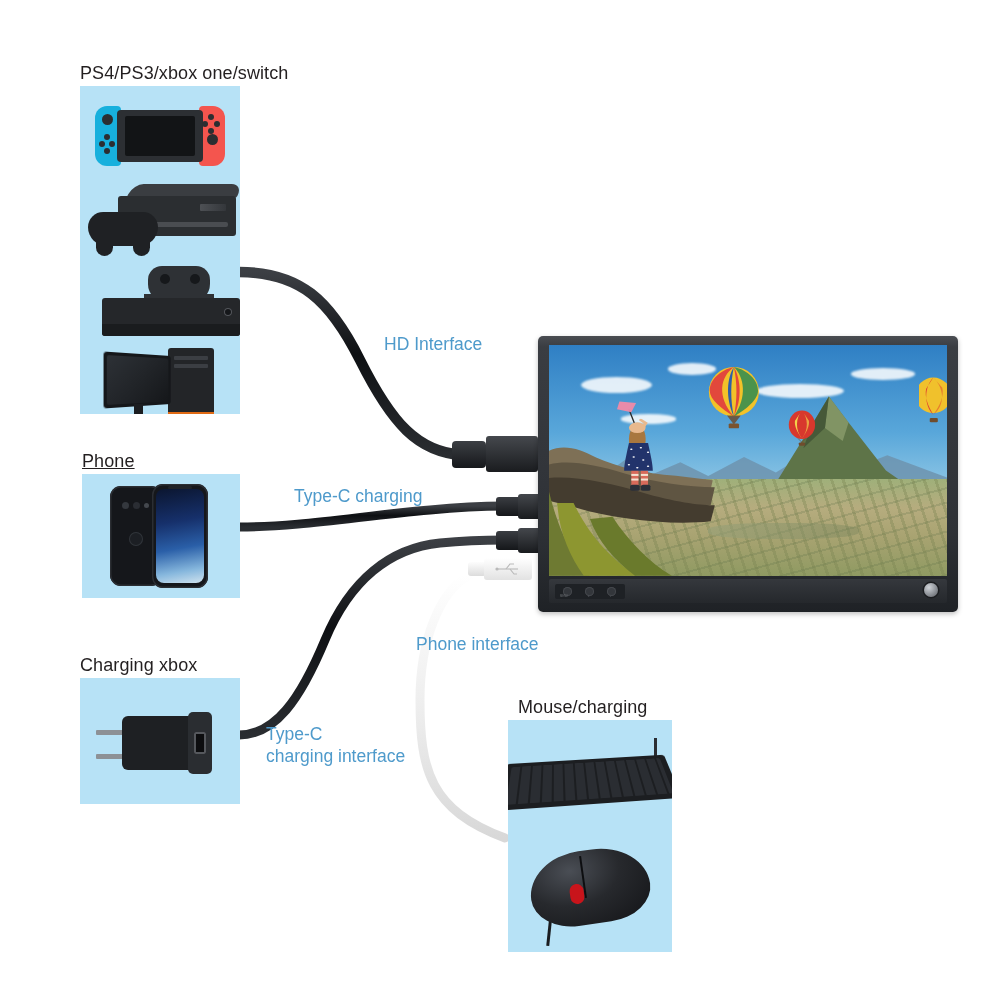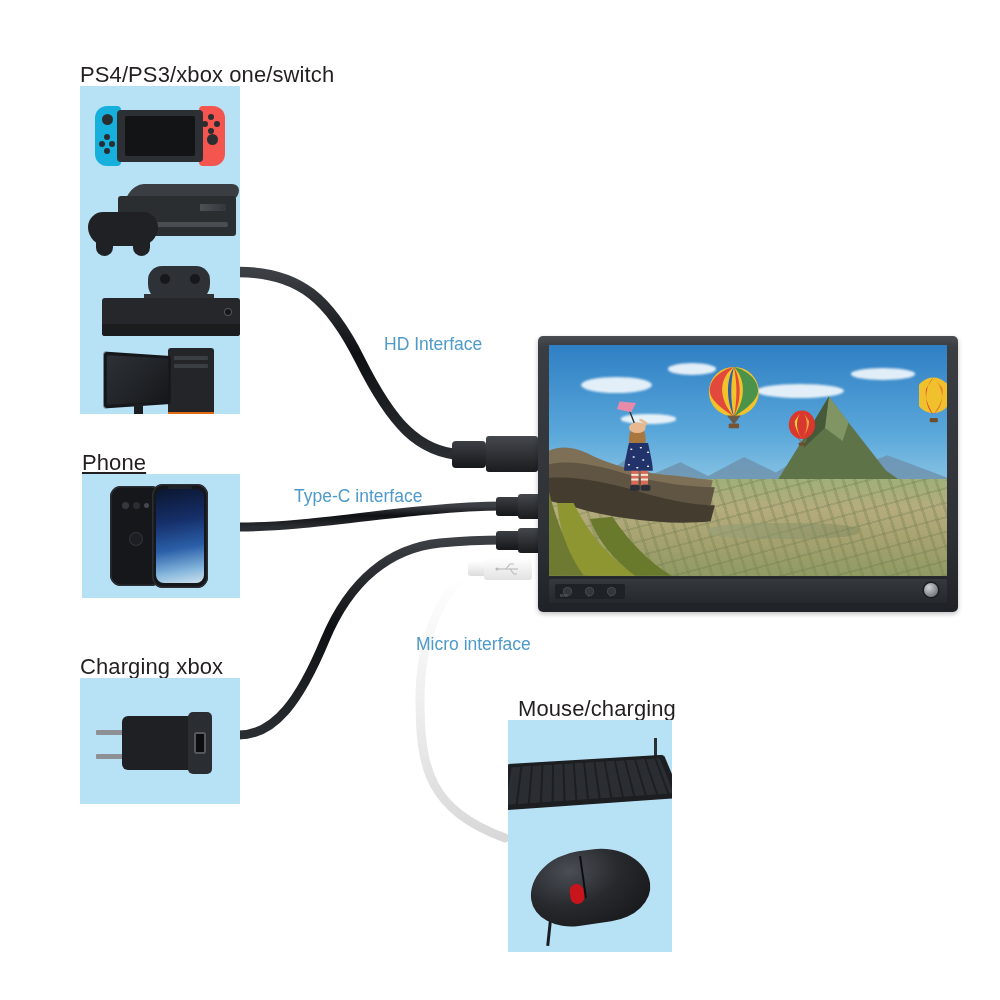--- a/index.html
+++ b/index.html
@@ -7,21 +7,21 @@
   body{
     width:1000px;height:1000px;position:relative;overflow:hidden;
     font-family:"Liberation Sans","DejaVu Sans",sans-serif;
     background:#ffffff;
   }
   .stage{position:absolute;left:0;top:0;width:1000px;height:1000px;}
   .svg-layer{position:absolute;left:0;top:0;width:1000px;height:1000px;}
 
   
   .group-label{
-    position:absolute;color:#231f20;font-size:22px;
+    position:absolute;color:#231f20;font-size:18px;
     letter-spacing:.1px;white-space:nowrap;line-height:1;
   }
   .group-box{
     position:absolute;background:#b7e2f6;overflow:hidden;
   }
 
   
   .cable-label{
     position:absolute;color:#4e9acb;font-size:17.5px;
     line-height:1.25;white-space:nowrap;
@@ -283,22 +283,26 @@
       <g stroke="#b9b9b9" stroke-width="1.1" fill="none">
         <line x1="14" y1="11" x2="34" y2="11"></line>
         <circle cx="13" cy="11" r="1.6" fill="#b9b9b9" stroke="none"></circle>
         <path d="M22 11 L26 6 L30 6"></path>
         <path d="M26 11 L30 16 L33 16"></path>
       </g>
     </svg>
   </div>
 
   <div class="cable-label" style="left:384px;top:334px;">HD Interface</div>
-  <div class="cable-label" style="left:294px;top:486px;">Type-C interface</div>
-  <div class="cable-label" style="left:416px;top:634px;">Micro interface</div>
+  <div class="cable-label" style="left:294px;top:486px;">Type-C charging</div>
+  <div class="cable-label" style="left:266px;top:724px;">
+    <div>Type-C</div>
+    <div>charging interface</div>
+  </div>
+  <div class="cable-label" style="left:416px;top:634px;">Phone interface</div>
 
   <div class="monitor" style="left:538px;top:336px;width:420px;height:276px;">
     <div class="mon-frame"></div>
 
     <div class="mon-screen">
       <div class="sky"></div>
 
       <div class="cloud" style="left:8%;top:14%;width:18%;height:7%;"></div>
       <div class="cloud" style="left:30%;top:8%;width:12%;height:5%;"></div>
       <div class="cloud" style="left:52%;top:17%;width:22%;height:6%;"></div>

